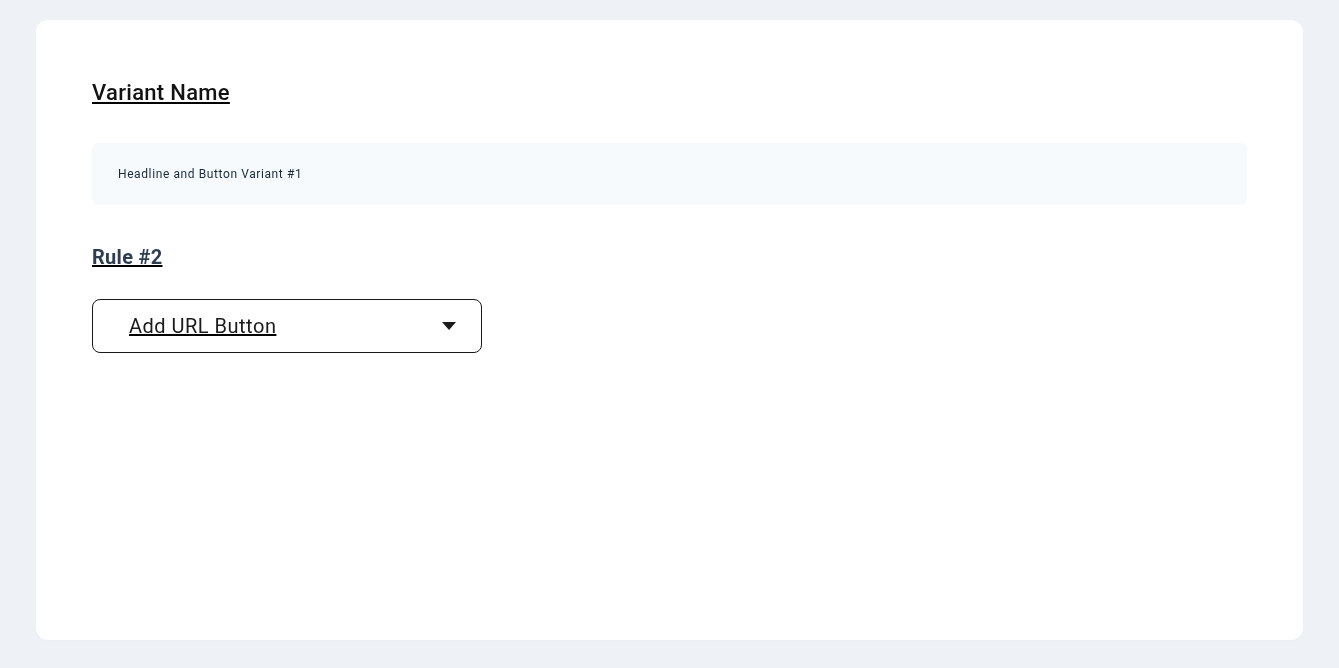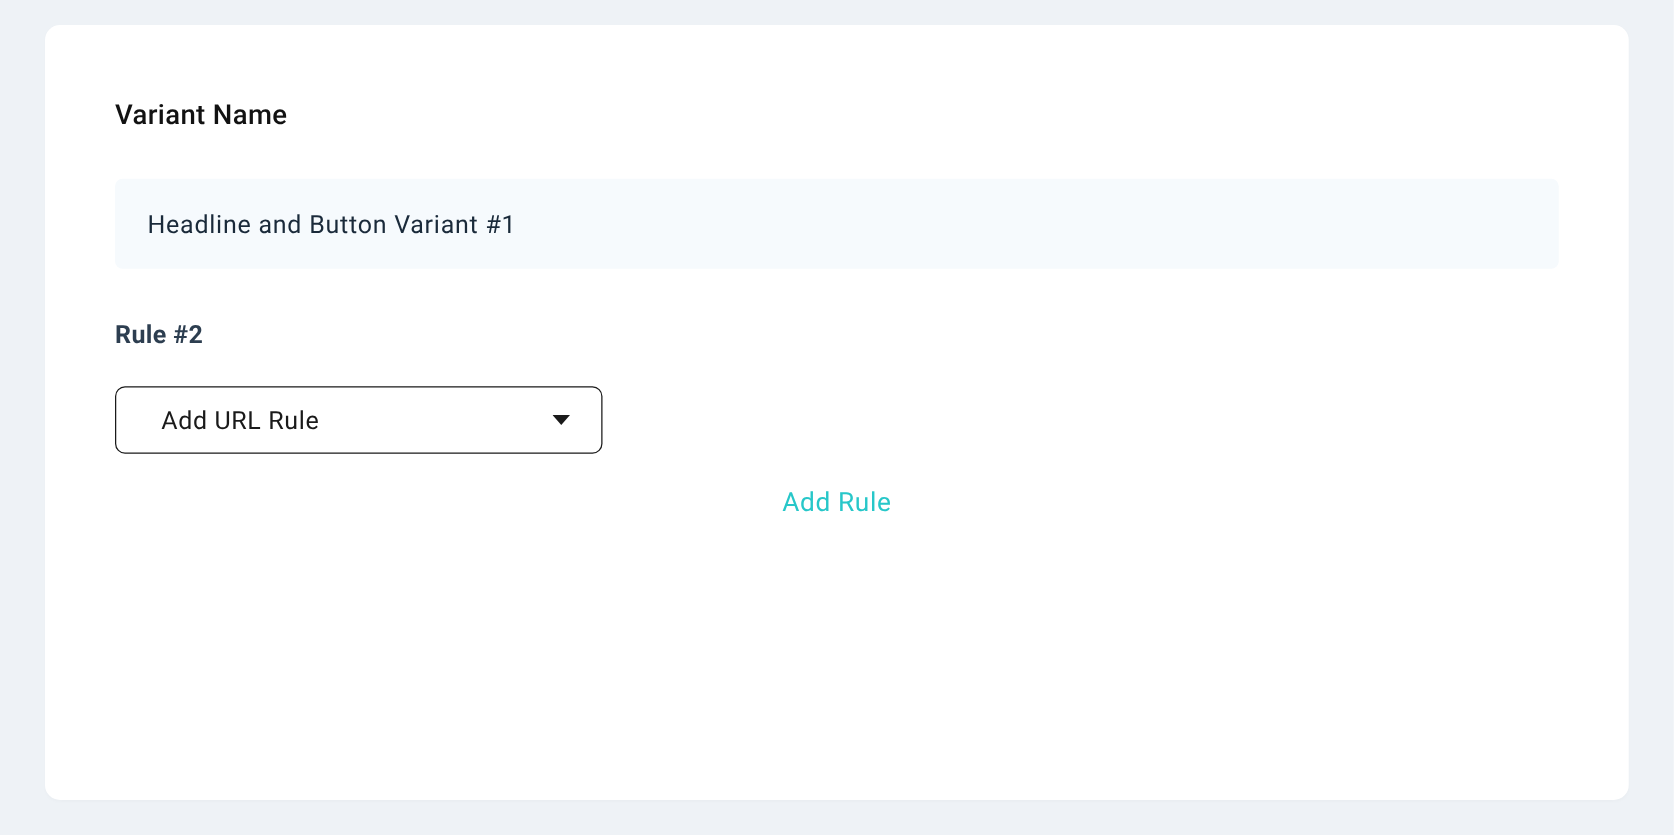--- a/index.html
+++ b/index.html
@@ -14,35 +14,36 @@
       height: 668px;
       padding: 20px 36px 28px 36px;
       overflow: hidden;
     }
     .card {
       background: #ffffff;
       border-radius: 12px;
       height: 100%;
       padding: 60px 56px 40px 56px;
       box-shadow: 0 1px 3px rgba(0,0,0,0.02);
+      text-decoration: underline;
     }
     .label-primary {
       font-size: 22px;
       color: #121212;
       font-weight: 500;
       letter-spacing: 0.3px;
       margin-bottom: 38px;
     }
     .text-input {
       width: 100%;
       background: #f6fafd;
       border: none;
       border-radius: 6px;
       padding: 24px 26px;
-      font-size: 20px;
+      font-size: 12px;
       color: #1a2a3a;
       letter-spacing: 0.6px;
       font-family: inherit;
       outline: none;
       margin-bottom: 40px;
     }
     .label-secondary {
       font-size: 20px;
       color: #2d3e50;
       font-weight: 700;
@@ -107,24 +108,23 @@
 <body>
 
 <div class="card">
   <div class="label-primary">Variant Name</div>
   <input type="text" class="text-input" value="Headline and Button Variant #1" style="">
   
   <div class="label-secondary">Rule #2</div>
   
   <div class="select-wrap">
     <div class="select">
-      <span>Add URL Rule</span>
+      <span>Add URL Button</span>
     </div>
     <span class="caret">
       <svg width="14" height="8" viewBox="0 0 14 8">
           <path d="M0 0 L7 8 L14 0 Z" fill="#1a1a1a"></path>
         </svg>
     </span>
   </div>
 
 
-  <button class="add-rule">Add Rule</button>
 </div>
 
 </body></html>

